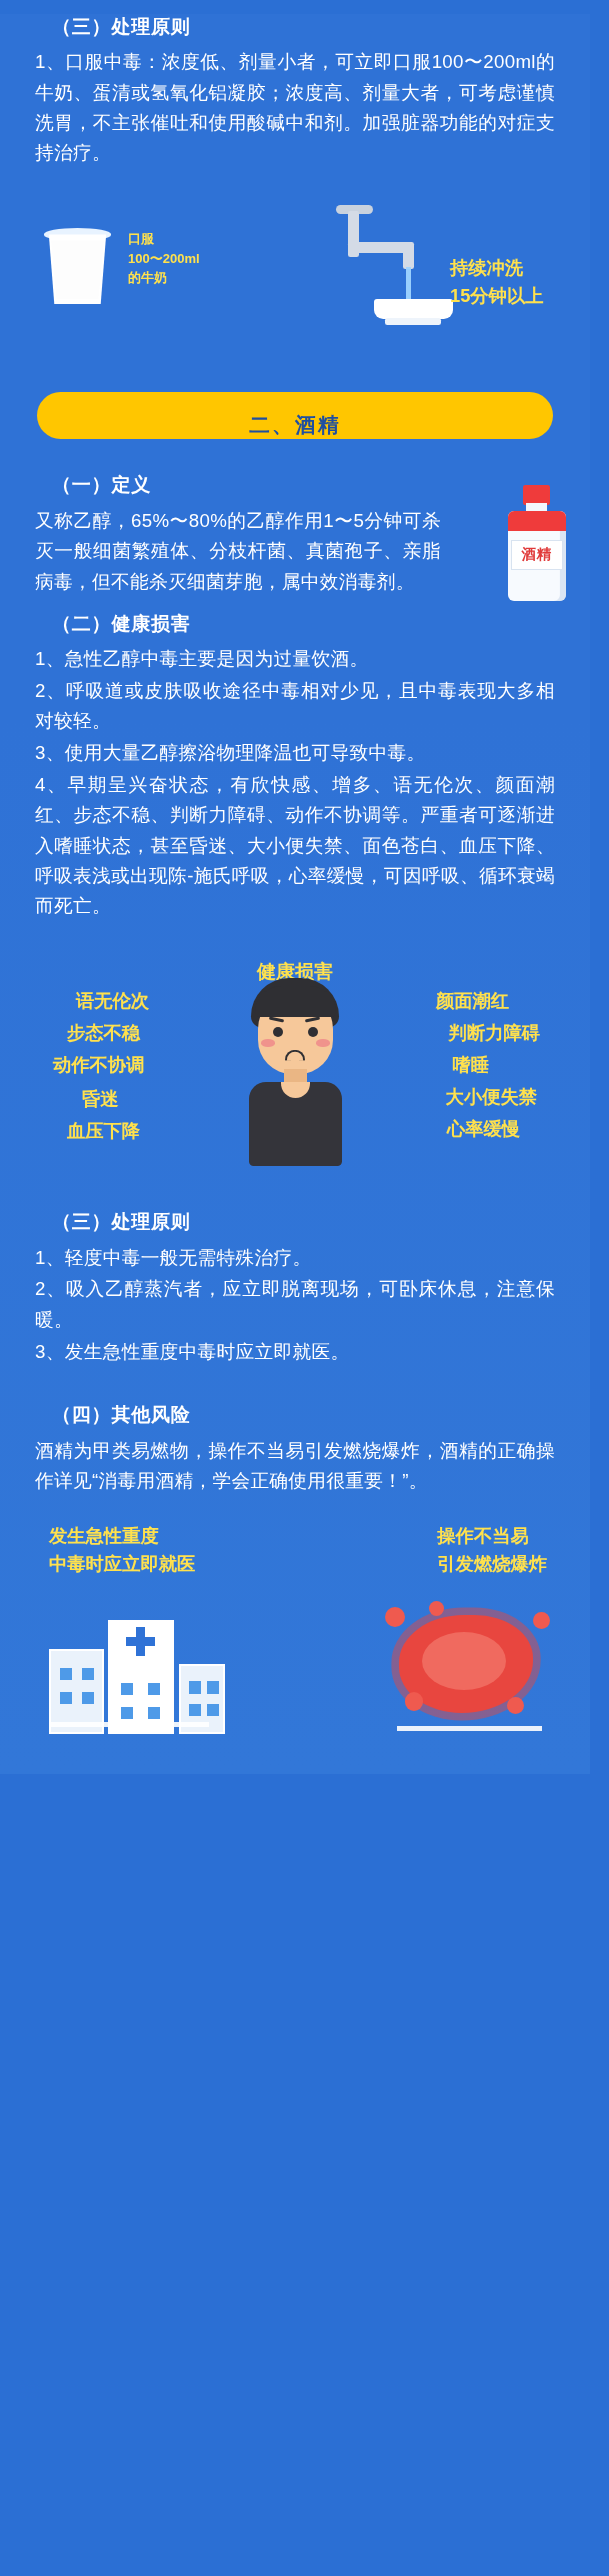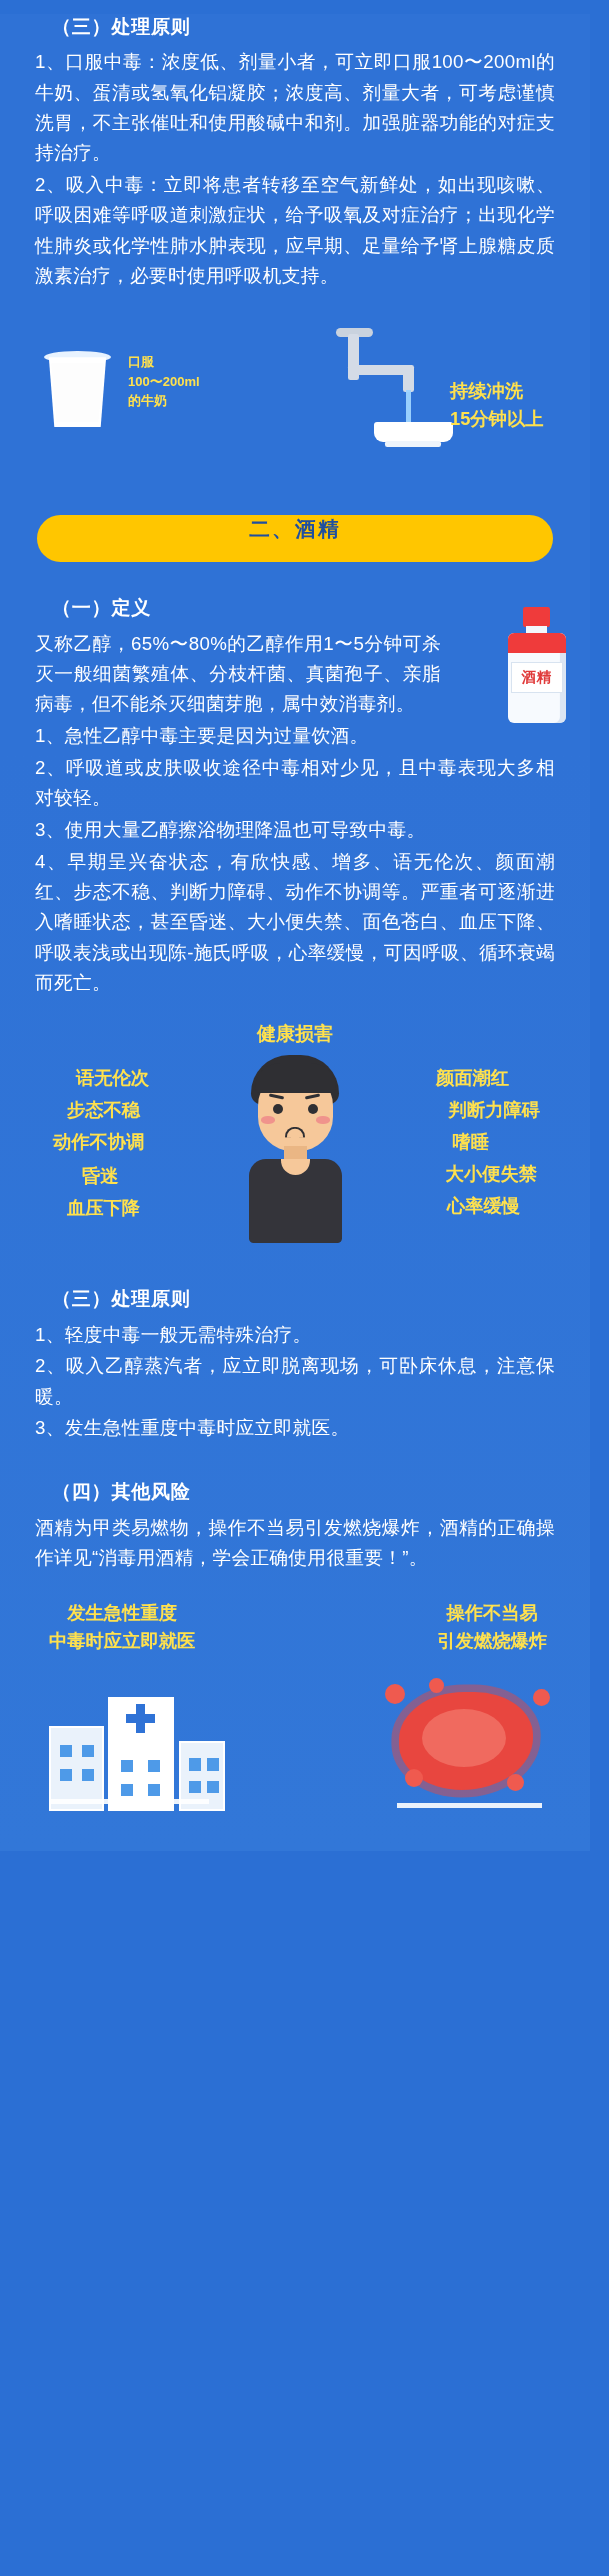--- a/index.html
+++ b/index.html
@@ -120,21 +120,21 @@
     font-weight: bold;
     white-space: nowrap;
   }
   
   .banner {
     margin: 46px 37px 6.1px 37px;
     height: 47px;
     background: #ffc600;
     border-radius: 23.6px;
     display: flex;
-    align-items: flex-start;
+    align-items: flex-end;
     justify-content: center;
   }
   .banner span {
     color: #1f4fa0;
     font-size: 20.6px;
     font-weight: bold;
     letter-spacing: 2.3px;
   }
   
   .alc-block { position: relative; margin-top: 33px; }
@@ -169,21 +169,21 @@
     position: absolute; left: 7.6px; top: 26px; width: 58px; height: 20px;
     background: #ef3b3b; border-radius: 6.1px 6.1px 0 0;
   }
   
   .figure-area {
     position: relative;
     height: 251px;
     margin-top: 23px;
   }
   .fig-title {
-    position: absolute; left: 50%; transform: translateX(-50%); top: 0;
+    position: absolute; left: 50%; transform: translateX(-50%); top: 15px;
     color: #ffe14d; font-size: 19px; font-weight: bold; white-space: nowrap;
   }
   .man {
     position: absolute; left: 50%; transform: translateX(-50%); top: 34px;
     width: 114px; height: 190px;
   }
   .hair {
     position: absolute; left: 13px; top: 0; width: 88px; height: 50px;
     background: #2f2f33; border-radius: 44px 44px 13.7px 13.7px;
   }
@@ -243,21 +243,21 @@
     position: relative;
     height: 229px;
     margin-top: 26px;
   }
   .bi-title {
     position: absolute;
     color: #ffe14d;
     font-size: 18.3px;
     font-weight: bold;
     line-height: 1.5;
-    text-align: center;
+    text-align: left;
     white-space: nowrap;
   }
   .bi-left-title { left: 49px; top: 0; }
   .bi-right-title { right: 43px; top: 0; }
   .hospital { position: absolute; left: 49px; top: 82px; width: 175px; height: 130px; }
   .h-block {
     position: absolute; bottom: 0; background: #eaf2fb;
     border: 2.3px solid #ffffff;
   }
   .h-left  { left: 0;   width: 55px; height: 85px; }
@@ -295,21 +295,20 @@
   .spacer-md { height: 20px; }
 </style>
 </head>
 <body>
 
 <div class="page">
 
   <div class="section">
     <div class="sub-head">（三）处理原则</div>
     <p class="para">1、口服中毒：浓度低、剂量小者，可立即口服100〜200ml的牛奶、蛋清或氢氧化铝凝胶；浓度高、剂量大者，可考虑谨慎洗胃，不主张催吐和使用酸碱中和剂。加强脏器功能的对症支持治疗。</p>
-    <p class="para">2、吸入中毒：立即将患者转移至空气新鲜处，如出现咳嗽、呼吸困难等呼吸道刺激症状，给予吸氧及对症治疗；出现化学性肺炎或化学性肺水肿表现，应早期、足量给予肾上腺糖皮质激素治疗，必要时使用呼吸机支持。</p>
   </div>
 
   <div class="illus1">
     <div class="glass-rim"></div>
     <div class="glass"></div>
     <div class="glass-milk"></div>
     <div class="label-left">
       <div>口服</div>
       <div>100〜200ml</div>
       <div>的牛奶</div>
@@ -341,20 +340,21 @@
     <div class="bottle">
       <div class="bottle-cap"></div>
       <div class="bottle-neck"></div>
       <div class="bottle-body"></div>
       <div class="bottle-red-top"></div>
       <div class="bottle-label">酒精</div>
     </div>
   </div>
 
   <div class="section">
+    <div class="sub-head">（二）健康损害</div>
     <p class="para">1、急性乙醇中毒主要是因为过量饮酒。</p>
     <p class="para">2、呼吸道或皮肤吸收途径中毒相对少见，且中毒表现大多相对较轻。</p>
     <p class="para">3、使用大量乙醇擦浴物理降温也可导致中毒。</p>
     <p class="para">4、早期呈兴奋状态，有欣快感、增多、语无伦次、颜面潮红、步态不稳、判断力障碍、动作不协调等。严重者可逐渐进入嗜睡状态，甚至昏迷、大小便失禁、面色苍白、血压下降、呼吸表浅或出现陈-施氏呼吸，心率缓慢，可因呼吸、循环衰竭而死亡。</p>
   </div>
 
   <div class="figure-area">
     <div class="fig-title">健康损害</div>
 
     <div class="sym" style="left:76px; top:44px;">语无伦次</div>

